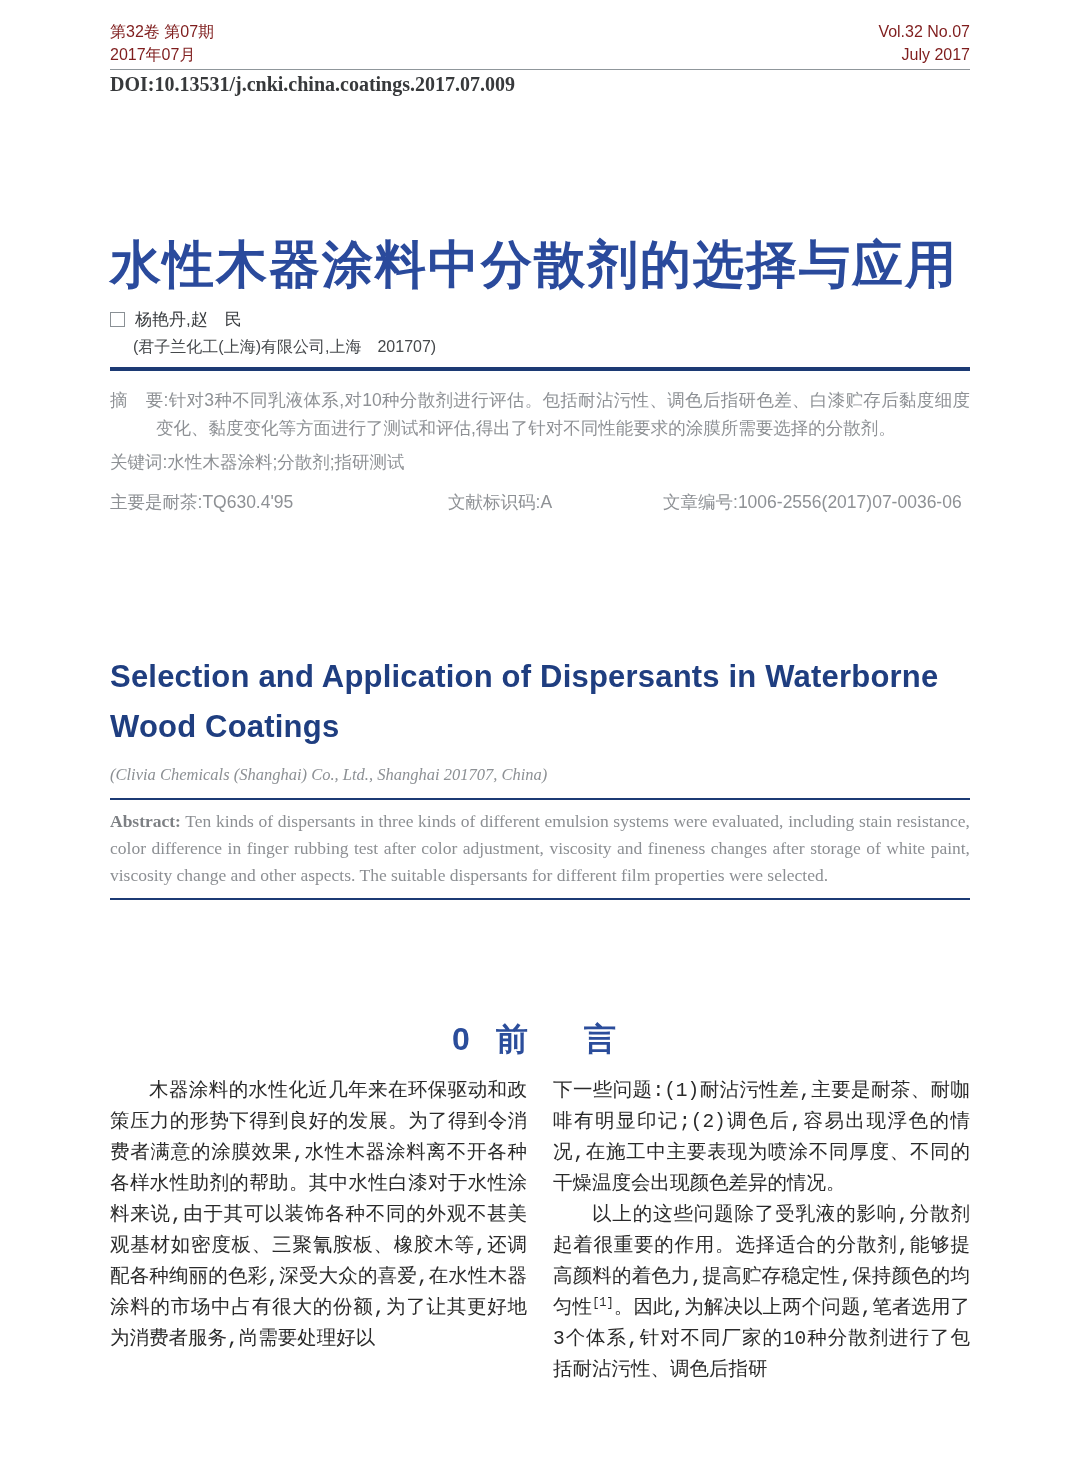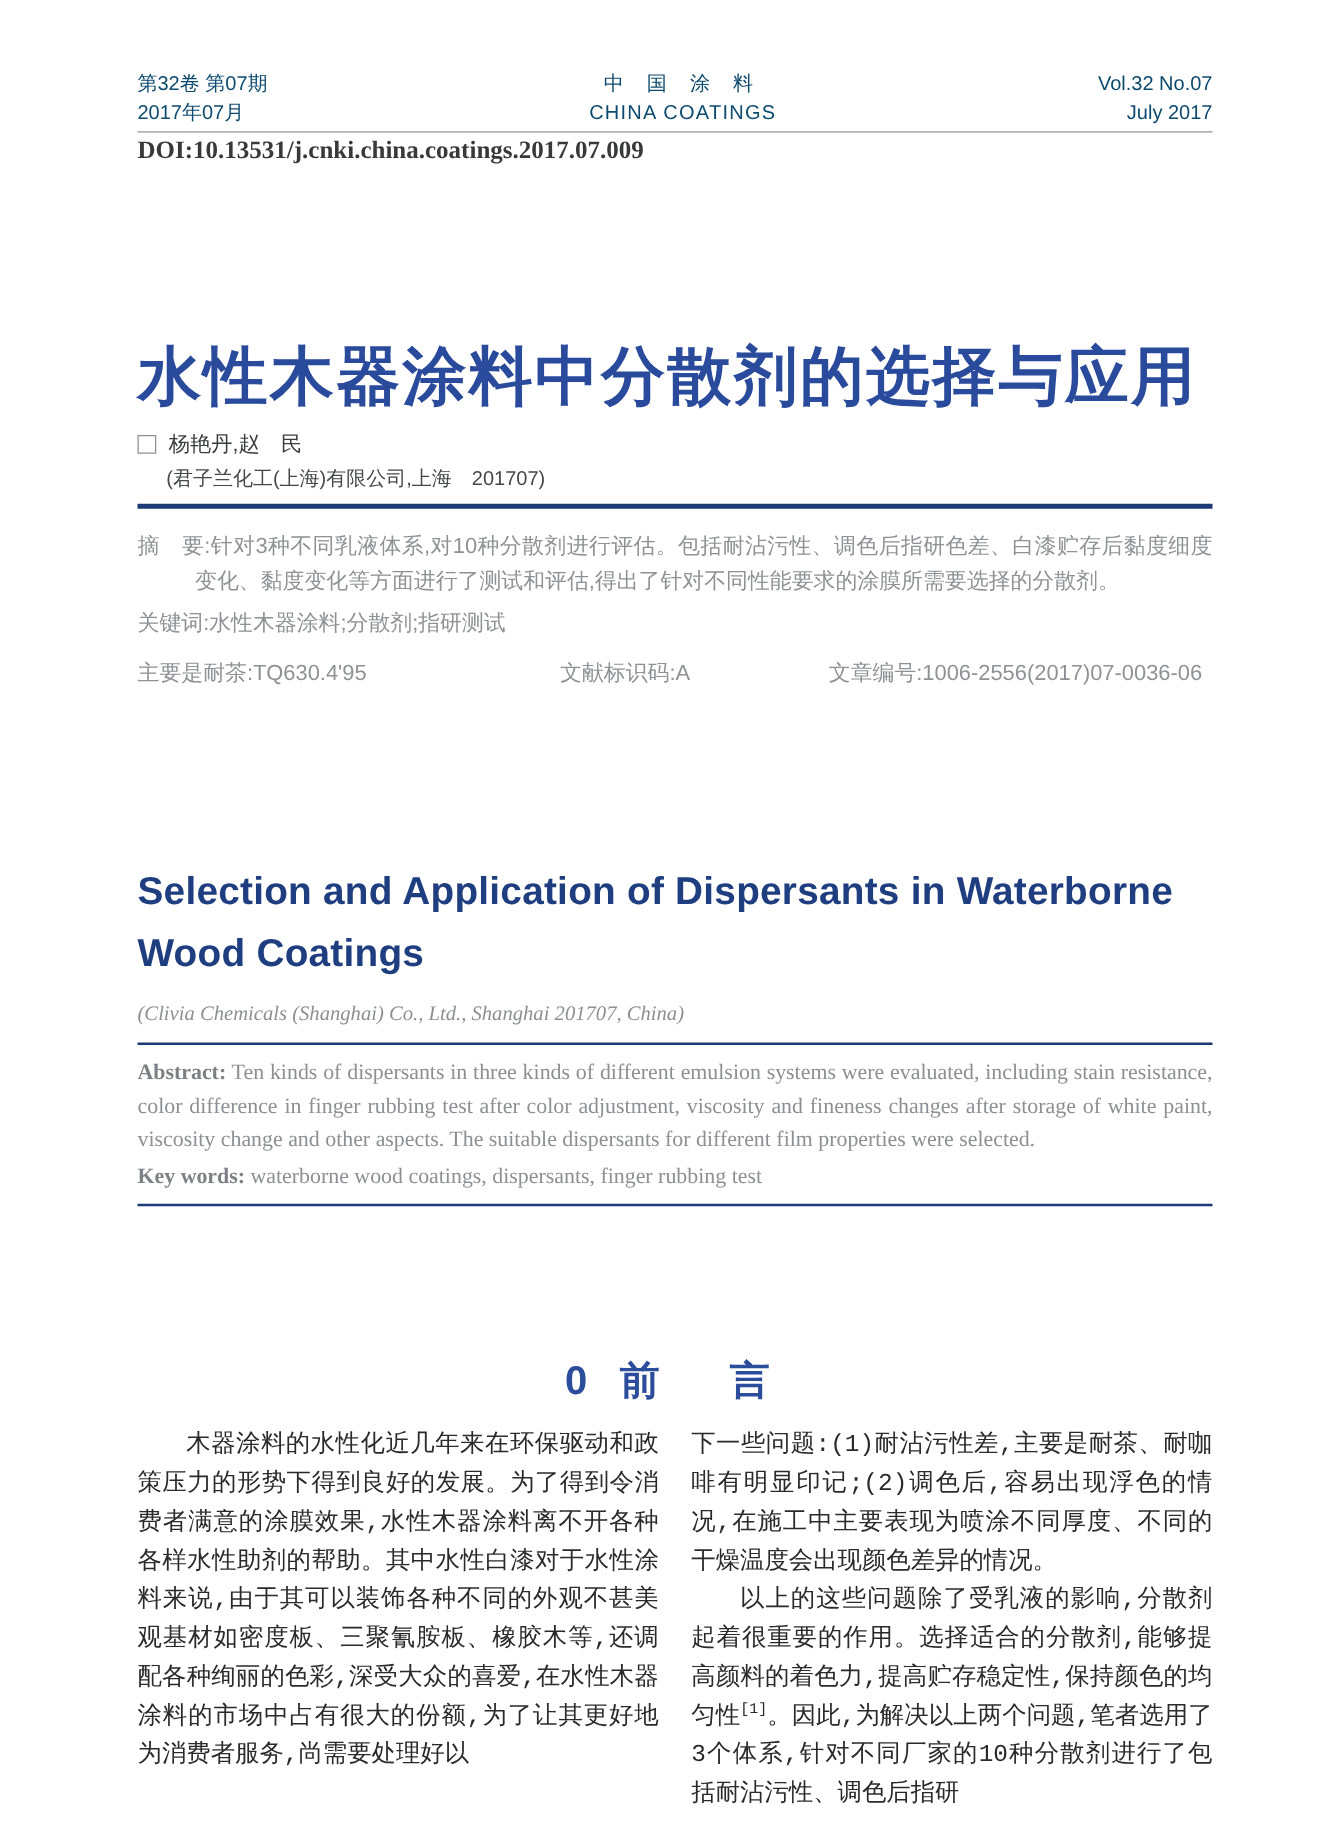--- a/index.html
+++ b/index.html
@@ -1,22 +1,22 @@
 <!DOCTYPE html>
 <html><head>
 <meta charset="utf-8">
 <style>
   html,body{margin:0;padding:0;background:#ffffff;}
   body{width:1075px;height:1459px;position:relative;overflow:hidden;
        font-family:"Liberation Sans",sans-serif;-webkit-font-smoothing:antialiased;}
   .content{margin:0 105px 0 110px;}
 
   
-  .jheader{display:flex;justify-content:space-between;padding-top:56px;
-           color:#0c4a6e;font-size:16px;line-height:23px;}
+  .jheader{display:flex;justify-content:space-between;padding-top:20px;
+           color:#7f1d1d;font-size:16px;line-height:23px;}
   .jheader .c{text-align:center;letter-spacing:1px;}
   .jheader .r{text-align:right;}
   .jheader .cn-name{letter-spacing:7px;}
   .header-rule{border-bottom:1px solid #8f969b;margin-top:3px;}
   .doi{font-family:"Liberation Serif",serif;color:#37393b;font-size:20px;
        font-weight:bold;margin-top:3px;}
 
   
   .title-cn{margin-top:139px;color:#2a4a9c;font-size:51px;font-weight:bold;
             letter-spacing:2px;line-height:60px;white-space:nowrap;}
@@ -60,24 +60,20 @@
 </head>
 <body>
 
 <div class="content">
 
   <div class="jheader">
     <div class="l">
       <div>第32卷 第07期</div>
       <div>2017年07月</div>
     </div>
-    <div class="c">
-      <div class="cn-name">中 国 涂 料</div>
-      <div>CHINA COATINGS</div>
-    </div>
     <div class="r">
       <div>Vol.32  No.07</div>
       <div>July  2017</div>
     </div>
   </div>
   <div class="header-rule"></div>
   <div class="doi">DOI:10.13531/j.cnki.china.coatings.2017.07.009</div>
 
   <h1 class="title-cn" style="margin-bottom:0;">水性木器涂料中分散剂的选择与应用</h1>
   <div class="byline">
@@ -96,21 +92,20 @@
       <div><span>文章编号:</span><span>1006-2556(2017)07-0036-06</span></div>
     </div>
   </div>
 
   <h2 class="title-en" style="margin-bottom:0;">Selection and Application of Dispersants in Waterborne Wood Coatings</h2>
   <div class="affil-en">(Clivia Chemicals (Shanghai) Co., Ltd., Shanghai 201707, China)</div>
   <div class="thin-rule"></div>
 
   <div class="abs-en">
     <p style="margin:6px 0 0 0;"><b>Abstract:</b><span> Ten kinds of dispersants in three kinds of different emulsion systems were evaluated, including stain resistance, color difference in finger rubbing test after color adjustment, viscosity and fineness changes after storage of white paint, viscosity change and other aspects. The suitable dispersants for different film properties were selected.</span></p>
-    <div class="kw-line"><b>Key words:</b><span> waterborne wood coatings, dispersants, finger rubbing test</span></div>
   </div>
   <div class="thin-rule2"></div>
 
   <div class="sec-head">
     <span class="num">0</span><span class="t">前　言</span>
   </div>
 
   <div class="cols">
     <div class="col">
       <p>木器涂料的水性化近几年来在环保驱动和政策压力的形势下得到良好的发展。为了得到令消费者满意的涂膜效果,水性木器涂料离不开各种各样水性助剂的帮助。其中水性白漆对于水性涂料来说,由于其可以装饰各种不同的外观不甚美观基材如密度板、三聚氰胺板、橡胶木等,还调配各种绚丽的色彩,深受大众的喜爱,在水性木器涂料的市场中占有很大的份额,为了让其更好地为消费者服务,尚需要处理好以</p>

